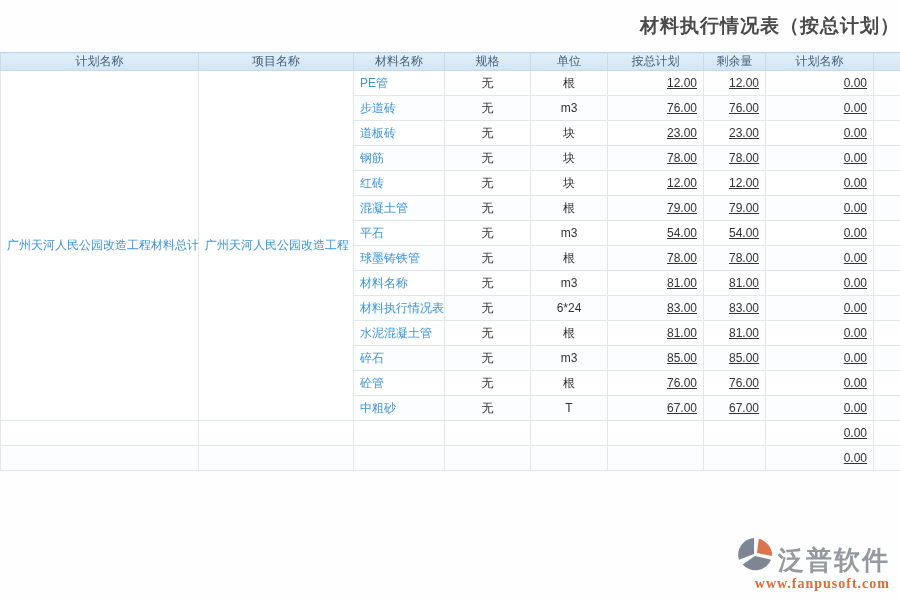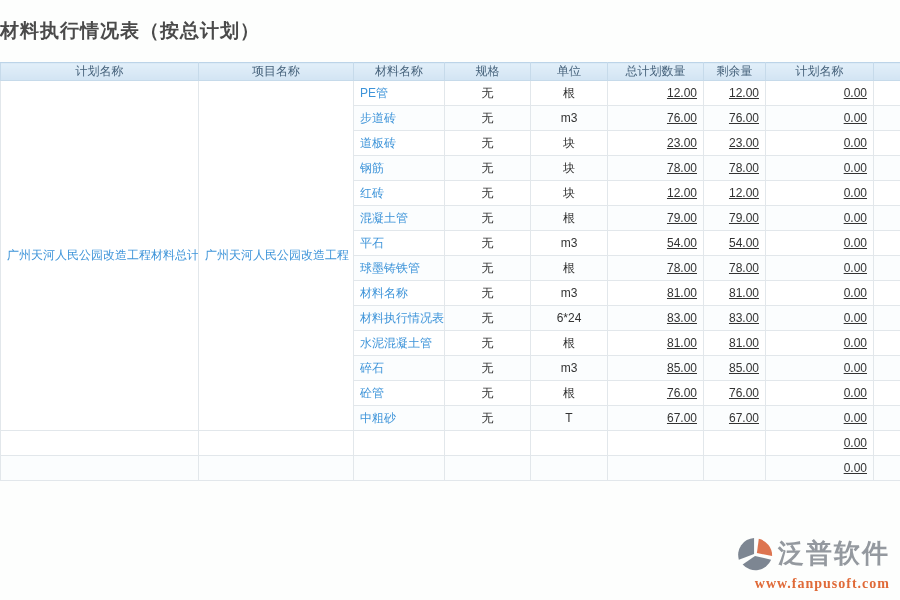--- a/index.html
+++ b/index.html
@@ -1,40 +1,40 @@
 <!DOCTYPE html>
 <html><head>
 <meta charset="utf-8">
 <style>
   * { margin:0; padding:0; box-sizing:border-box; }
   html,body { width:900px; height:600px; background:#ffffff; overflow:hidden;
               font-family:"Liberation Sans","DejaVu Sans",sans-serif; }
   .page { position:relative; width:900px; height:600px; background:#fdfefd; }
 
-  .title-bar { height:62px; display:flex; align-items:center; justify-content:flex-start; }
+  .title-bar { height:52px; display:flex; align-items:center; justify-content:flex-end; }
   .title-bar h1 { font-size:19px; font-weight:bold; color:#4a4a4a; letter-spacing:1px; }
 
   table.grid { width:900px; table-layout:fixed; border-collapse:collapse; }
   table.grid th {
     height:16px; font-size:12px; font-weight:normal; color:#46627b;
     background:linear-gradient(180deg,#e2eff9 0%,#d2e4f3 100%);
     border:1px solid #c6daea; border-top:1px solid #bcd4e8; text-align:center;
   }
   table.grid td {
     height:25px; font-size:12px; color:#333333; border:1px solid #e2e7eb;
     padding:0 6px; white-space:nowrap; overflow:hidden; background:#ffffff;
   }
   table.grid tbody tr:nth-child(even) td { background:#fbfdfe; }
   td.merged { background:#ffffff !important; vertical-align:middle; }
   .link { color:#3e94d9; text-decoration:none; cursor:pointer;text-align:center; }
   .ctr { text-align:center; }
   .num { text-align:right; padding-right:9px;text-decoration:underline; }
 
   .vendor { position:absolute; right:10px; bottom:8px; display:flex; flex-direction:column; align-items:flex-end; }
-  .vendor-top { display:flex; align-items:flex-start; gap:4px; }
+  .vendor-top { display:flex; align-items:flex-end; gap:4px; }
   .vendor-name { font-size:26px; font-weight:bold; color:#94999f; letter-spacing:2px; }
   .vendor-url { font-family:"Liberation Serif","DejaVu Serif",serif; font-size:14px; font-weight:bold;
                 color:#e06a38; letter-spacing:1px; margin-top:-2px;margin-left:41px; }
 </style>
 </head>
 <body>
 
 <div class="page">
 
   <div class="title-bar">
@@ -53,21 +53,21 @@
         <col style="width:108px">
         <col style="width:27px">
     </colgroup>
     <thead>
       <tr id="header-row">
           <th>计划名称</th>
           <th>项目名称</th>
           <th>材料名称</th>
           <th>规格</th>
           <th>单位</th>
-          <th>总计划数量</th>
+          <th>按总计划</th>
           <th>剩余量</th>
           <th>计划名称</th>
           <th></th>
         </tr>
     </thead>
     <tbody id="table-body">
         <tr>
           <td class="merged" rowspan="14"><span class="link">广州天河人民公园改造工程材料总计划</span></td>
           <td class="merged" rowspan="14"><span class="link">广州天河人民公园改造工程</span></td>
           <td><span class="link">PE管</span></td>

